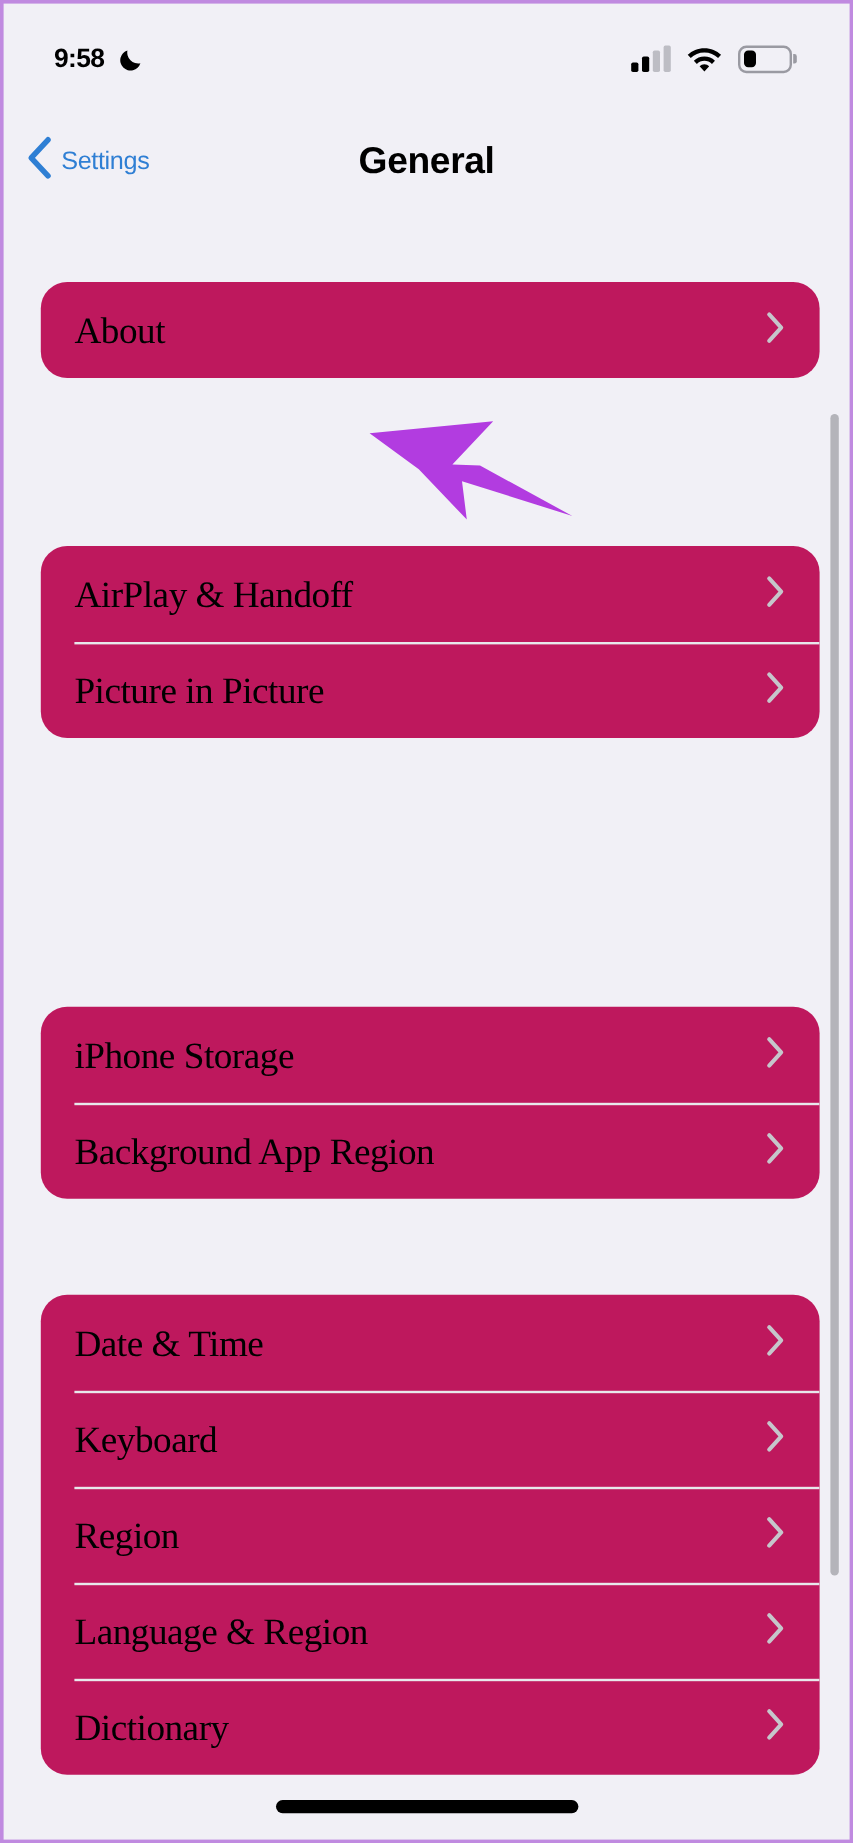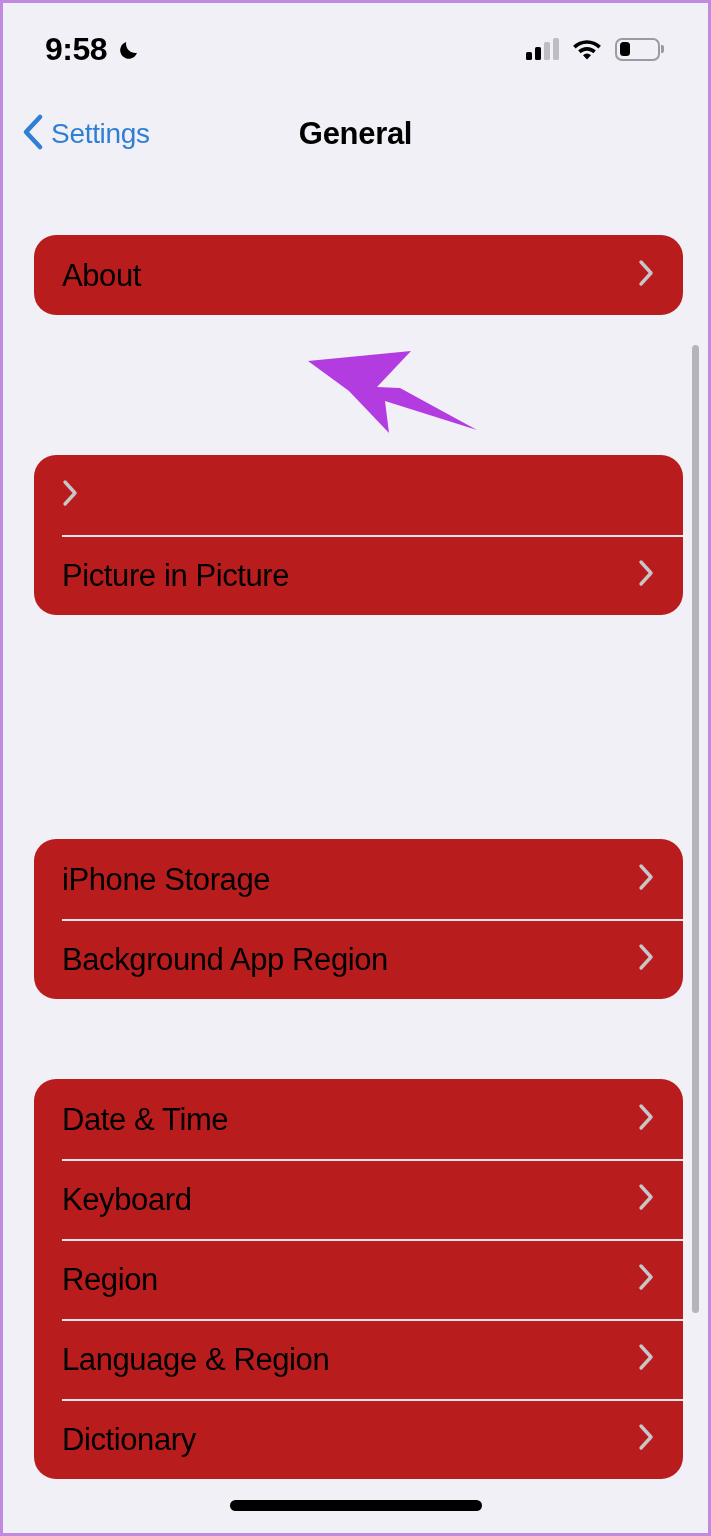--- a/index.html
+++ b/index.html
@@ -34,21 +34,21 @@
     align-items: center;
     justify-content: space-between;
     padding: 0 48px 0 42px;
   }
   #status-left {
     display: flex;
     align-items: center;
     gap: 10px;
   }
   #status-time {
-    font-size: 32px;
+    font-size: 22px;
     font-weight: bold;
     color: #000;
     letter-spacing: -0.5px;
   }
   .moon-icon {
     width: 25px;
     height: 25px;
     position: relative;
     display: inline-block;
   }
@@ -117,21 +117,21 @@
     left: 18px;
     top: 50%;
     transform: translateY(-50%);
     display: flex;
     align-items: center;
     gap: 6px;
     cursor: pointer;
   }
   #back-chevron { display:block; }
   #back-label {
-    font-size: 28px;
+    font-size: 21px;
     color: #2f7fd4;
     letter-spacing: -0.3px;
   }
   #nav-title {
     position: absolute;
     left: 0; right: 0;
     top: 50%;
     transform: translateY(-50%);
     text-align: center;
     font-size: 31px;
@@ -145,23 +145,24 @@
     position: absolute;
     top: 170px;
     left: 0; right: 0;
     bottom: 0;
   }
 
   .settings-group {
     position: absolute;
     left: 31px;
     width: 649px;
-    background: #b91c1c;
+    background: #be185d;
     border-radius: 22px;
     overflow: hidden;
+    font-family: Liberation Serif, serif;
   }
 
   .settings-row {
     position: relative;
     height: 80px;
     display: flex;
     align-items: center;
     padding-left: 28px;
     padding-right: 28px;
     cursor: pointer;
@@ -278,20 +279,21 @@
         <span class="row-chevron">
           <svg width="17" height="28" viewBox="0 0 17 28">
               <polyline points="3,3 13,14 3,25" fill="none" stroke="#c6c6cb" stroke-width="3.4" stroke-linecap="round" stroke-linejoin="round"></polyline>
             </svg>
         </span>
       </div>
     </div>
 
     <div class="settings-group" id="group-1">
       <div class="settings-row">
+        <span class="row-label">AirPlay &amp; Handoff</span>
         <span class="row-chevron">
           <svg width="17" height="28" viewBox="0 0 17 28">
               <polyline points="3,3 13,14 3,25" fill="none" stroke="#c6c6cb" stroke-width="3.4" stroke-linecap="round" stroke-linejoin="round"></polyline>
             </svg>
         </span>
       </div>
       <div class="settings-row">
         <span class="row-label">Picture in Picture</span>
         <span class="row-chevron">
           <svg width="17" height="28" viewBox="0 0 17 28">

